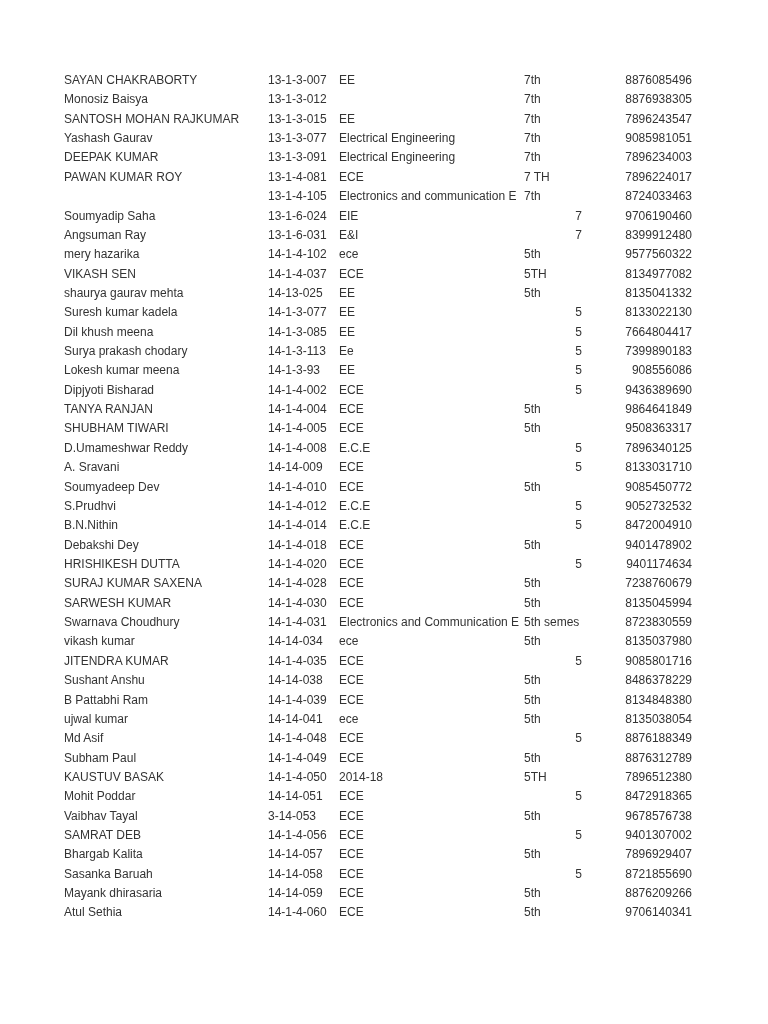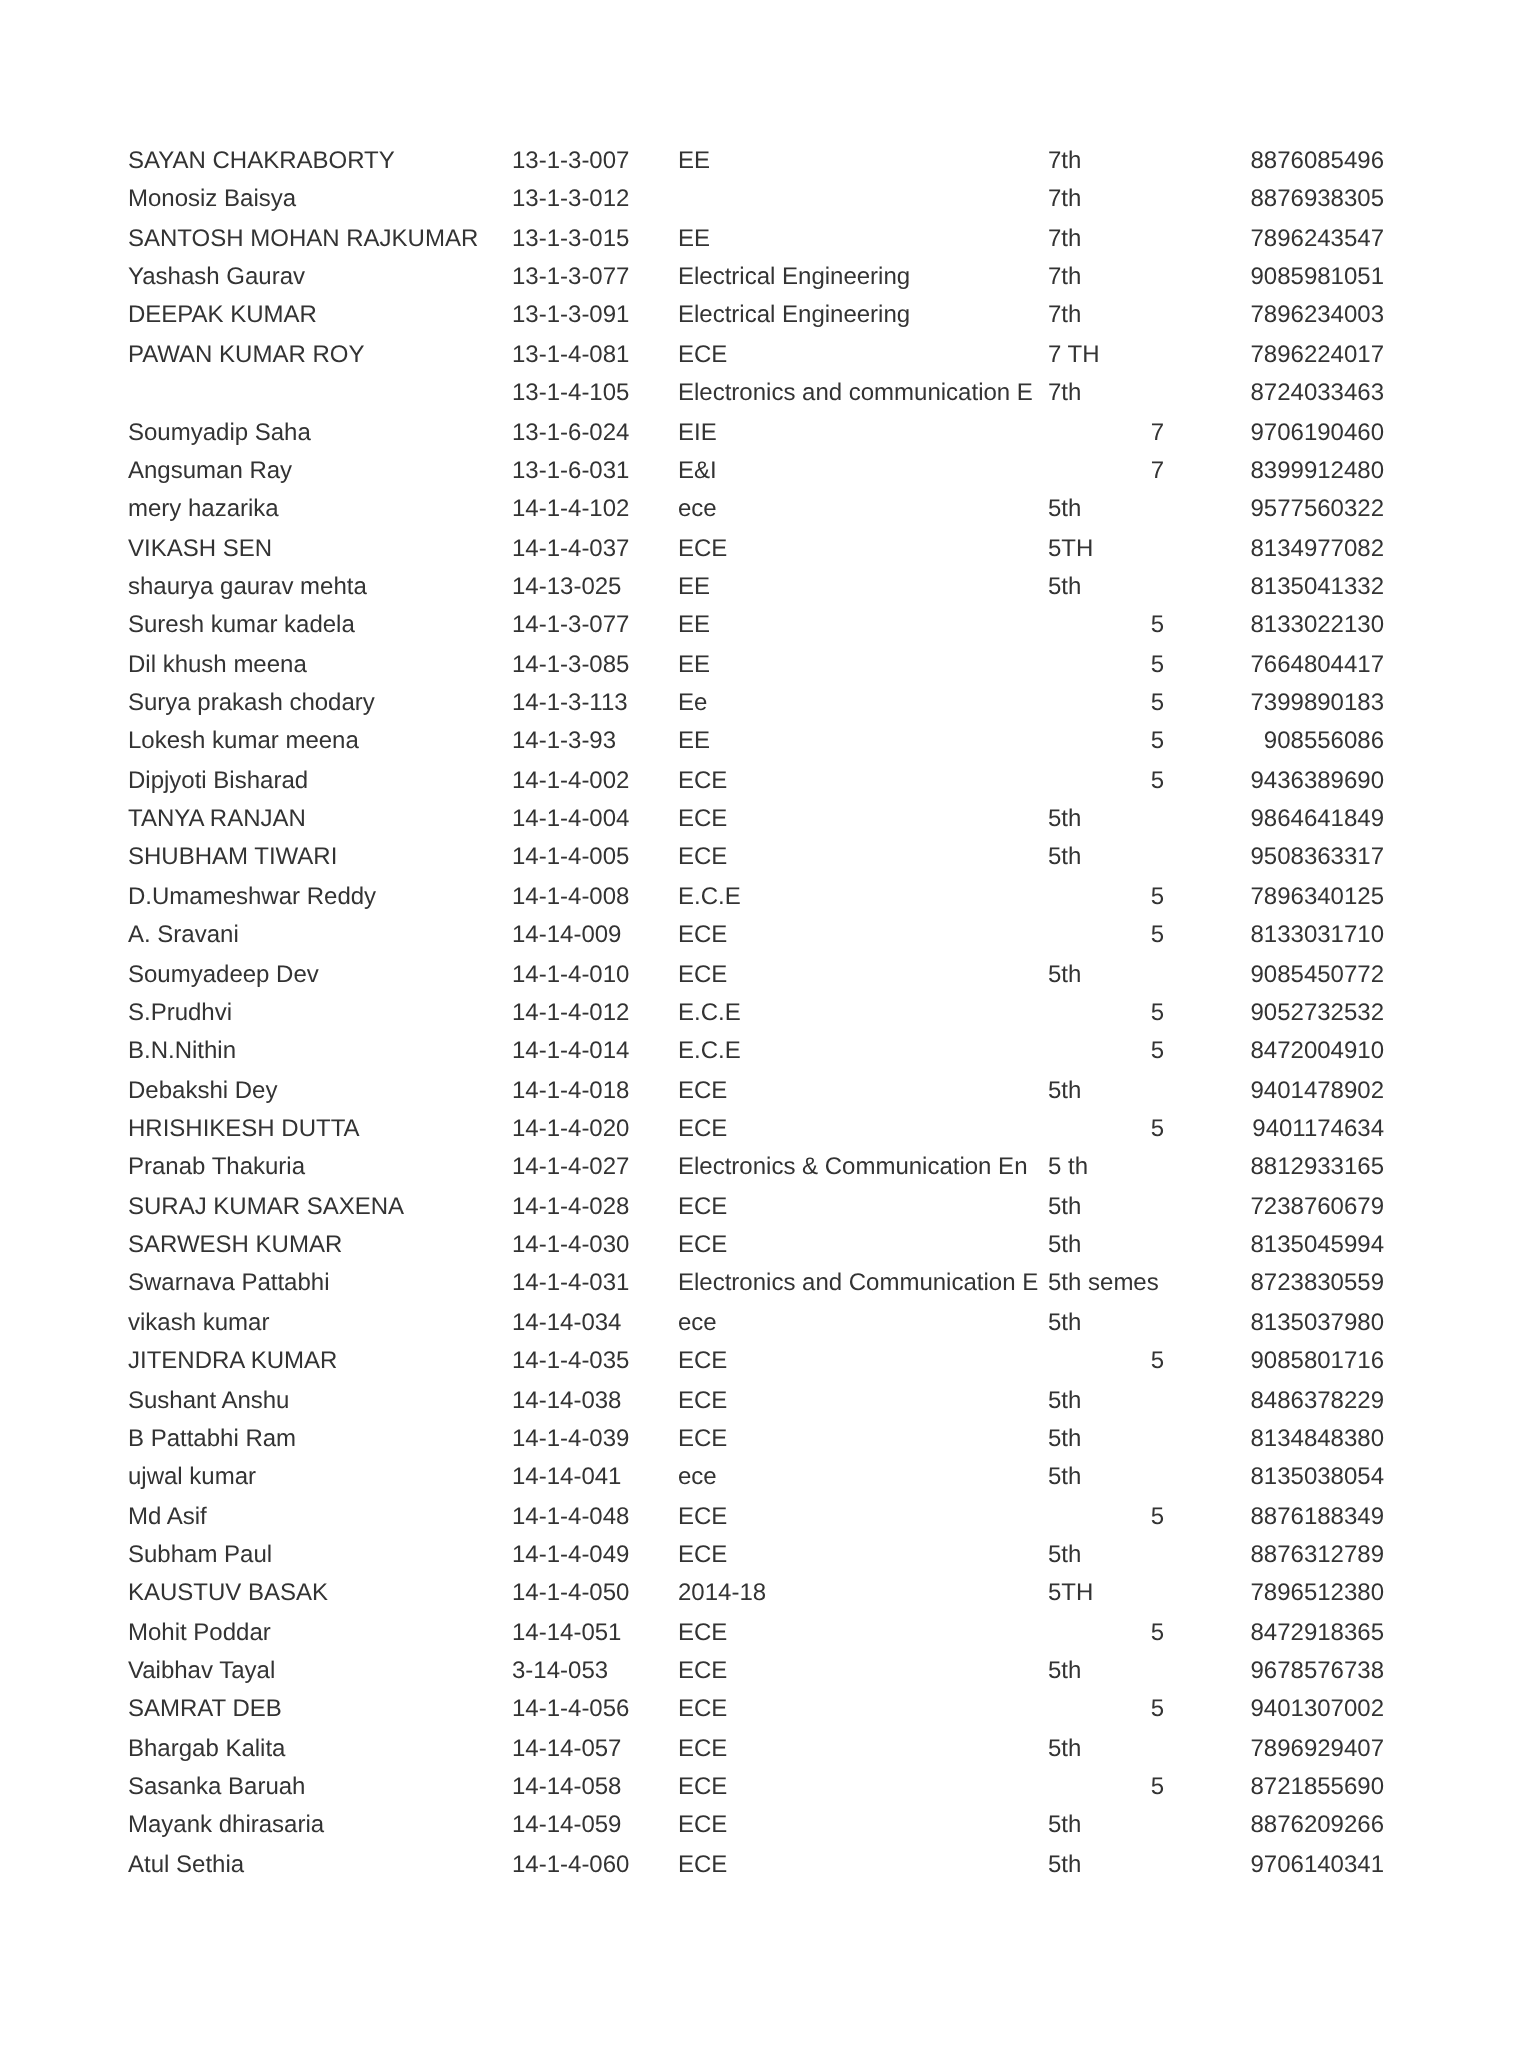--- a/index.html
+++ b/index.html
@@ -28,21 +28,21 @@
       line-height: 19.36px;
       white-space: nowrap;
     }
     .cell {
       position: absolute;
       top: 0;
       overflow: hidden;
       white-space: nowrap;
     }
     .c-name { left: 64px; width: 200px; }
-    .c-roll { left: 256px; width: 70px; }
+    .c-roll { left: 268px; width: 70px; }
     .c-branch { left: 339px; width: 186px; }
     .c-sem-text { left: 524px; width: 60px; }
     .c-sem-num { left: 524px; width: 58px; text-align: right; }
     .c-phone { left: 584px; width: 108px; text-align: right; }
   </style>
 </head>
 <body>
 
 <div class="sheet" id="sheet">
     <div class="row">
@@ -219,42 +219,35 @@
     <span class="cell c-phone">9401478902</span>
   </div>
     <div class="row">
     <span class="cell c-name">HRISHIKESH DUTTA</span>
     <span class="cell c-roll">14-1-4-020</span>
     <span class="cell c-branch">ECE</span>
     <span class="cell c-sem c-sem-num">5</span>
     <span class="cell c-phone">9401174634</span>
   </div>
     <div class="row">
-    <span class="cell c-name">Pranab Thakuria</span>
-    <span class="cell c-roll">14-1-4-027</span>
-    <span class="cell c-branch">Electronics &amp; Communication En</span>
-    <span class="cell c-sem c-sem-text">5 th</span>
-    <span class="cell c-phone">8812933165</span>
-  </div>
-    <div class="row">
     <span class="cell c-name">SURAJ KUMAR SAXENA</span>
     <span class="cell c-roll">14-1-4-028</span>
     <span class="cell c-branch">ECE</span>
     <span class="cell c-sem c-sem-text">5th</span>
     <span class="cell c-phone">7238760679</span>
   </div>
     <div class="row">
     <span class="cell c-name">SARWESH KUMAR</span>
     <span class="cell c-roll">14-1-4-030</span>
     <span class="cell c-branch">ECE</span>
     <span class="cell c-sem c-sem-text">5th</span>
     <span class="cell c-phone">8135045994</span>
   </div>
     <div class="row">
-    <span class="cell c-name">Swarnava Pattabhi</span>
+    <span class="cell c-name">Swarnava Choudhury</span>
     <span class="cell c-roll">14-1-4-031</span>
     <span class="cell c-branch">Electronics and Communication E</span>
     <span class="cell c-sem c-sem-text">5th semes</span>
     <span class="cell c-phone">8723830559</span>
   </div>
     <div class="row">
     <span class="cell c-name">vikash kumar</span>
     <span class="cell c-roll">14-14-034</span>
     <span class="cell c-branch">ece</span>
     <span class="cell c-sem c-sem-text">5th</span>

